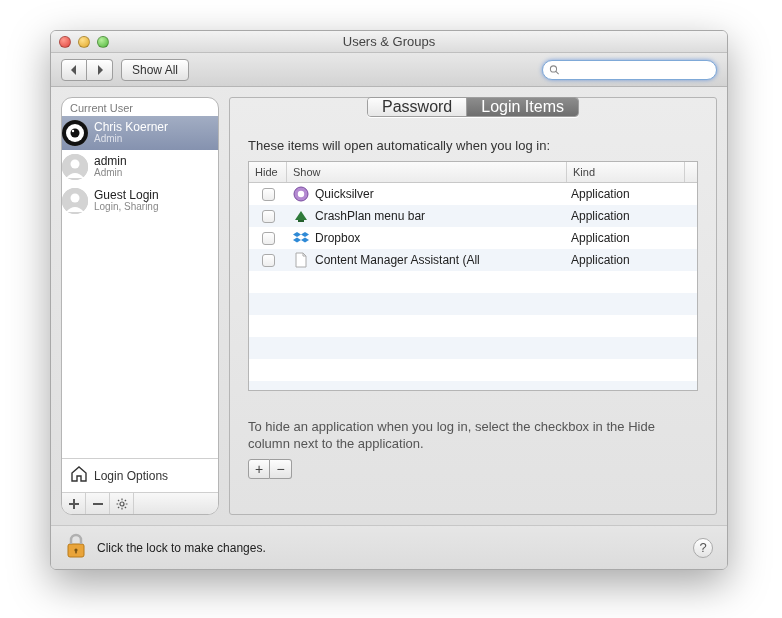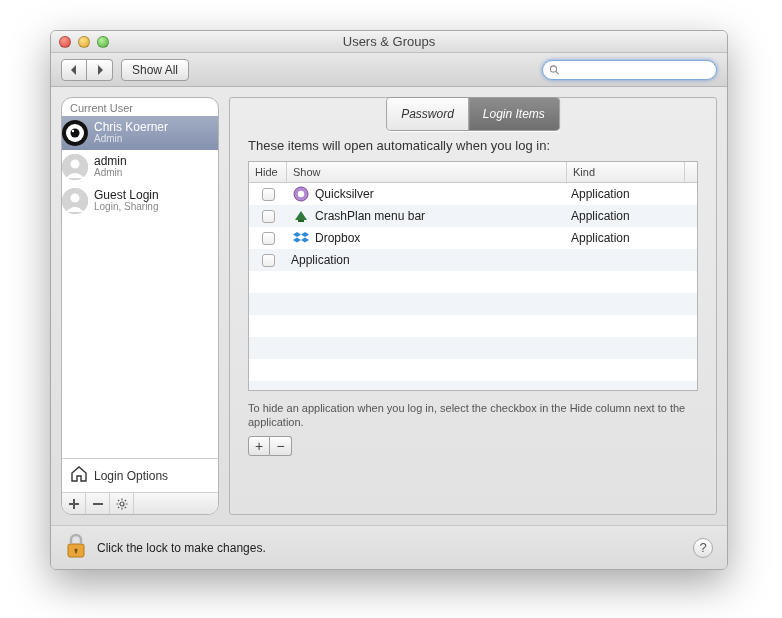--- a/index.html
+++ b/index.html
@@ -107,21 +107,21 @@
     border:1px solid #b5b5b5; border-radius:3px;
     background:linear-gradient(#ececec,#e2e2e2);
     position:relative; padding:12px 18px 14px;
     display:flex; flex-direction:column;
   }
   .tabs{
     position:absolute; top:-1px; left:50%; transform:translateX(-50%);
     display:flex; border:1px solid #9e9e9e; border-radius:4px; overflow:hidden;
     box-shadow: 0 1px 0 #fff;
   }
-  .tab{ padding:9px 14px; font-size:12px; background:linear-gradient(#fdfdfd,#e7e7e7); color:#333;font-style:italic;}
+  .tab{ padding:0 14px; font-size:16px; background:linear-gradient(#fdfdfd,#e7e7e7); color:#333;}
   .tab+.tab{border-left:1px solid #9e9e9e;}
   .tab.active{ background:linear-gradient(#8d8d8d,#6f6f6f); color:#fff;}
   .heading{ margin-top:28px; font-size:13px; color:#333;}
   .table{
     margin-top:8px; border:1px solid #b5b5b5; background:#fff;
     height:230px; overflow:hidden;
   }
   .thead{ display:flex; background:linear-gradient(#fbfbfb,#ececec); border-bottom:1px solid #c8c8c8; font-size:11px; color:#444;}
   .th{ padding:4px 6px; border-right:1px solid #d0d0d0;}
   .th.hide{width:38px;}
@@ -131,21 +131,21 @@
   .tbody{}
   .tr{display:flex; align-items:center; height:22px; font-size:12px;}
   .tr:nth-child(even){background:#f1f5fa;}
   .td.hide{width:38px; display:flex;justify-content:center;}
   .td.item{flex:1; display:flex;align-items:center; gap:6px; padding-left:6px; overflow:hidden; white-space:nowrap;}
   .td.kind{width:118px; padding-left:4px;}
   .td.pad{width:12px;}
   .chk{width:13px;height:13px;border:1px solid #aaa;border-radius:3px;background:linear-gradient(#fff,#eee);}
   .appicon{width:16px;height:16px;display:flex;align-items:center;justify-content:center;}
   .appicon svg{width:16px;height:16px;}
-  .note{font-size:11px;color:#555;margin-top:10px;line-height:1.3;}
+  .note{font-size:13px;color:#555;margin-top:28px;line-height:1.3;}
   .pm{display:flex;margin-top:6px;}
   .pm .sq2{width:22px;height:20px;border:1px solid #9e9e9e;background:linear-gradient(#fdfdfd,#e5e5e5);display:flex;align-items:center;justify-content:center;font-size:14px;color:#444;}
   .pm .sq2:first-child{border-top-left-radius:3px;border-bottom-left-radius:3px;}
   .pm .sq2:last-child{border-left:none;border-top-right-radius:3px;border-bottom-right-radius:3px;}
   .footer{
     position:absolute; left:0;right:0;bottom:0; height:44px;
     border-top:1px solid #c7c7c7;
     display:flex; align-items:center; padding:0 14px;
     background:linear-gradient(#e6e6e6,#dcdcdc);
   }
@@ -338,20 +338,29 @@
                 </span>
               <span>Dropbox</span>
             </div>
             <div class="td kind">Application</div>
             <div class="td pad"></div>
           </div>
           <div class="tr">
             <div class="td hide">
                 <div class="chk"></div>
               </div>
+            <div class="td item">
+              <span class="appicon">
+                  <svg viewBox="0 0 16 16">
+                    <path d="M3 1 L10 1 L13 4 L13 15 L3 15 Z" fill="#fff" stroke="#aaa"></path>
+                    <path d="M10 1 L10 4 L13 4" fill="none" stroke="#aaa"></path>
+                  </svg>
+                </span>
+              <span>Content Manager Assistant (All</span>
+            </div>
             <div class="td kind">Application</div>
             <div class="td pad"></div>
           </div>
           <div class="tr"></div>
             <div class="tr"></div>
             <div class="tr"></div>
             <div class="tr"></div>
             <div class="tr"></div>
             <div class="tr"></div>
         </div>

